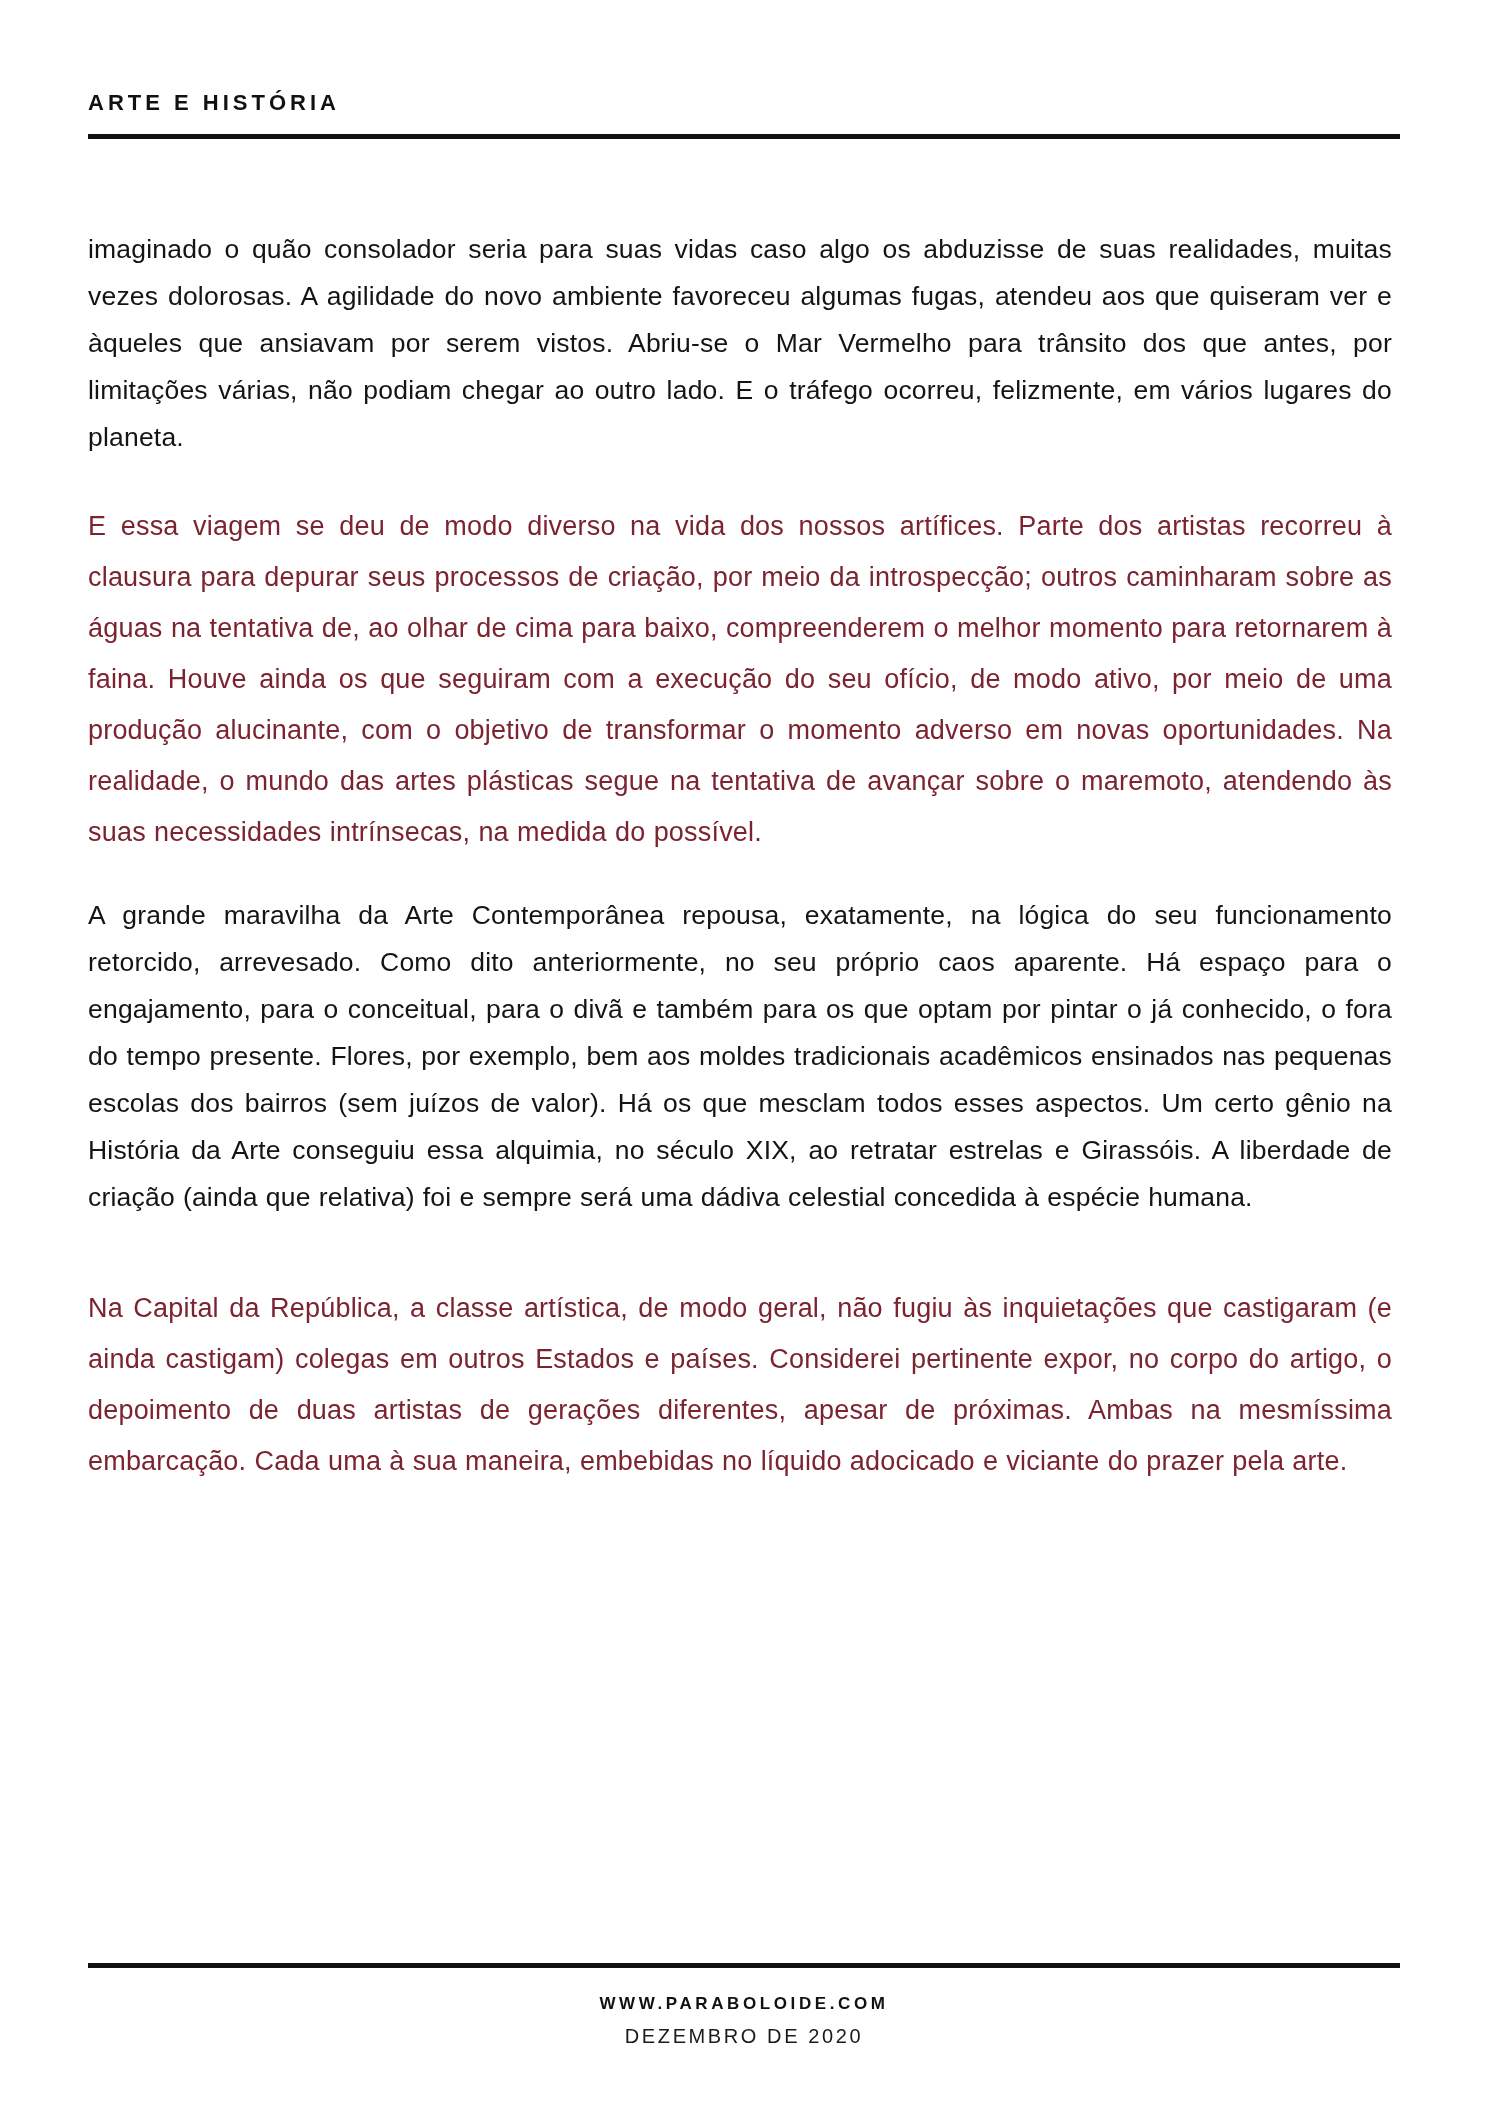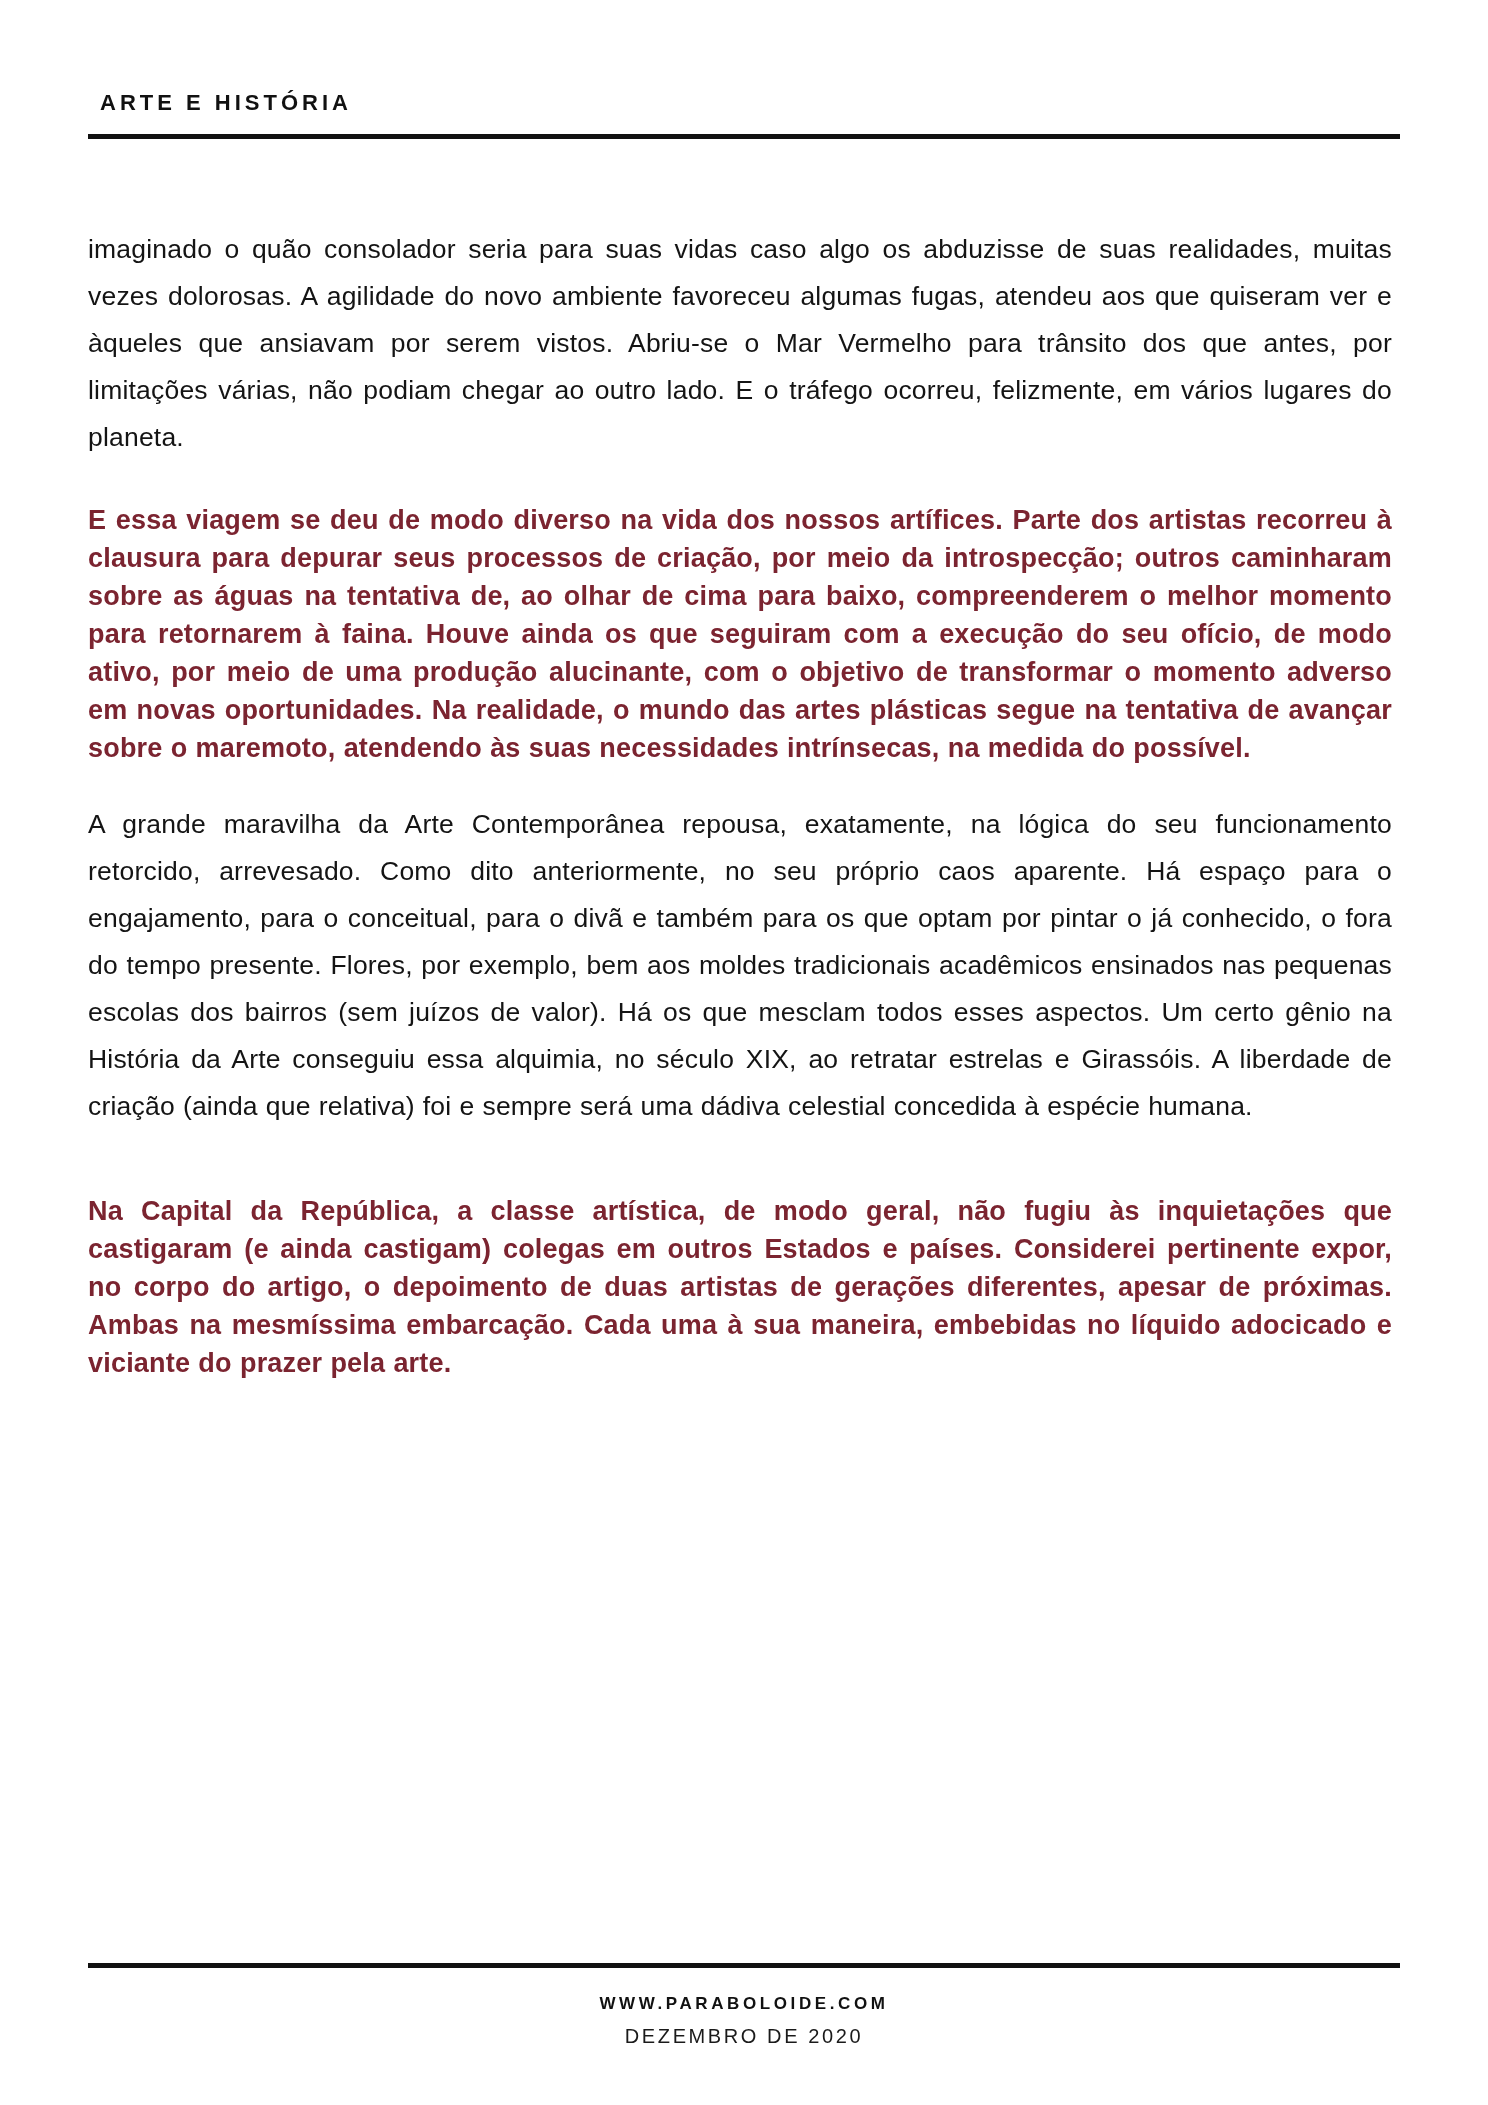--- a/index.html
+++ b/index.html
@@ -23,21 +23,20 @@
     height: 2105px;
     box-sizing: border-box;
   }
 
   
   .masthead {
     position: absolute;
     left: 88px;
     top: 92px;
     width: 1312px;
-    margin-left: 12px;
   }
   .masthead-title {
     font-size: 22px;
     font-weight: 700;
     letter-spacing: 4.0px;
     color: #111111;
     text-transform: uppercase;
     line-height: 1;
     white-space: nowrap;
   }
@@ -68,23 +67,23 @@
     word-spacing: 0.5px;
     font-weight: 400;
     color: #111111;
     hyphens: none;
   }
   p.para.black {
     color: #141414;
     font-weight: 400;
   }
   p.para.accent {
-    font-weight: 700;
+    font-weight: 400;
     font-size: 27px;
-    line-height: 38px;
+    line-height: 51px;
     letter-spacing: 0.2px;
   }
 
   .gap-s { height: 34px; }
   .gap-m { height: 40px; }
   .gap-l { height: 62px; }
 
   
   .rule-bottom {
     position: absolute;

